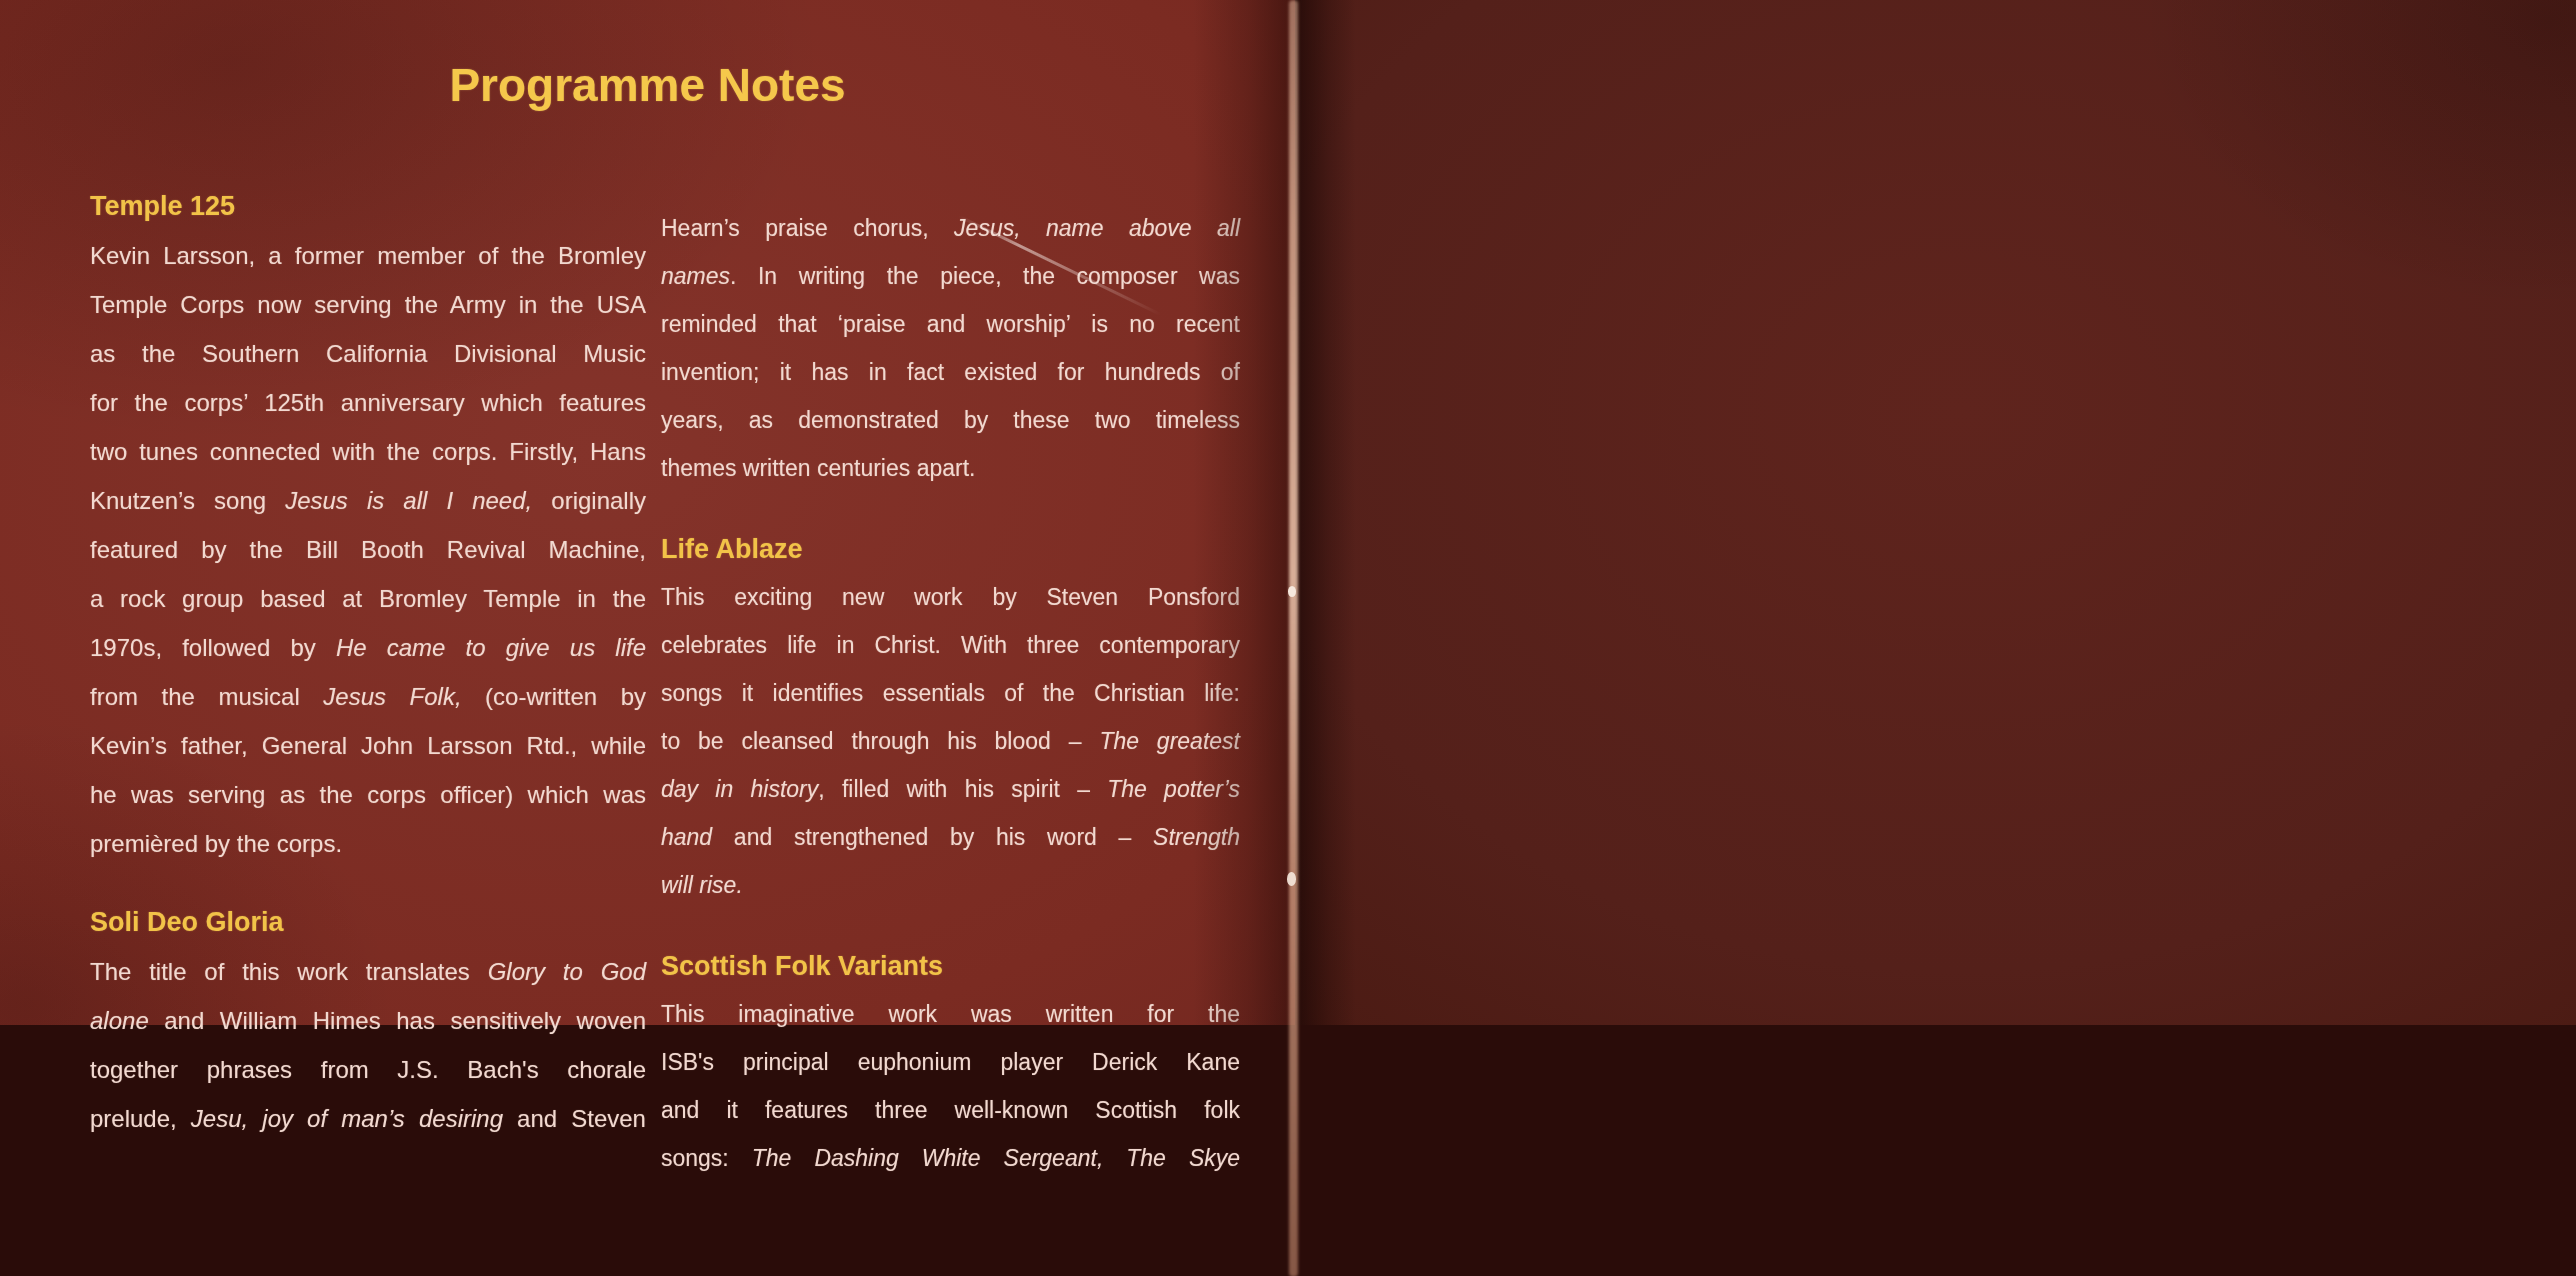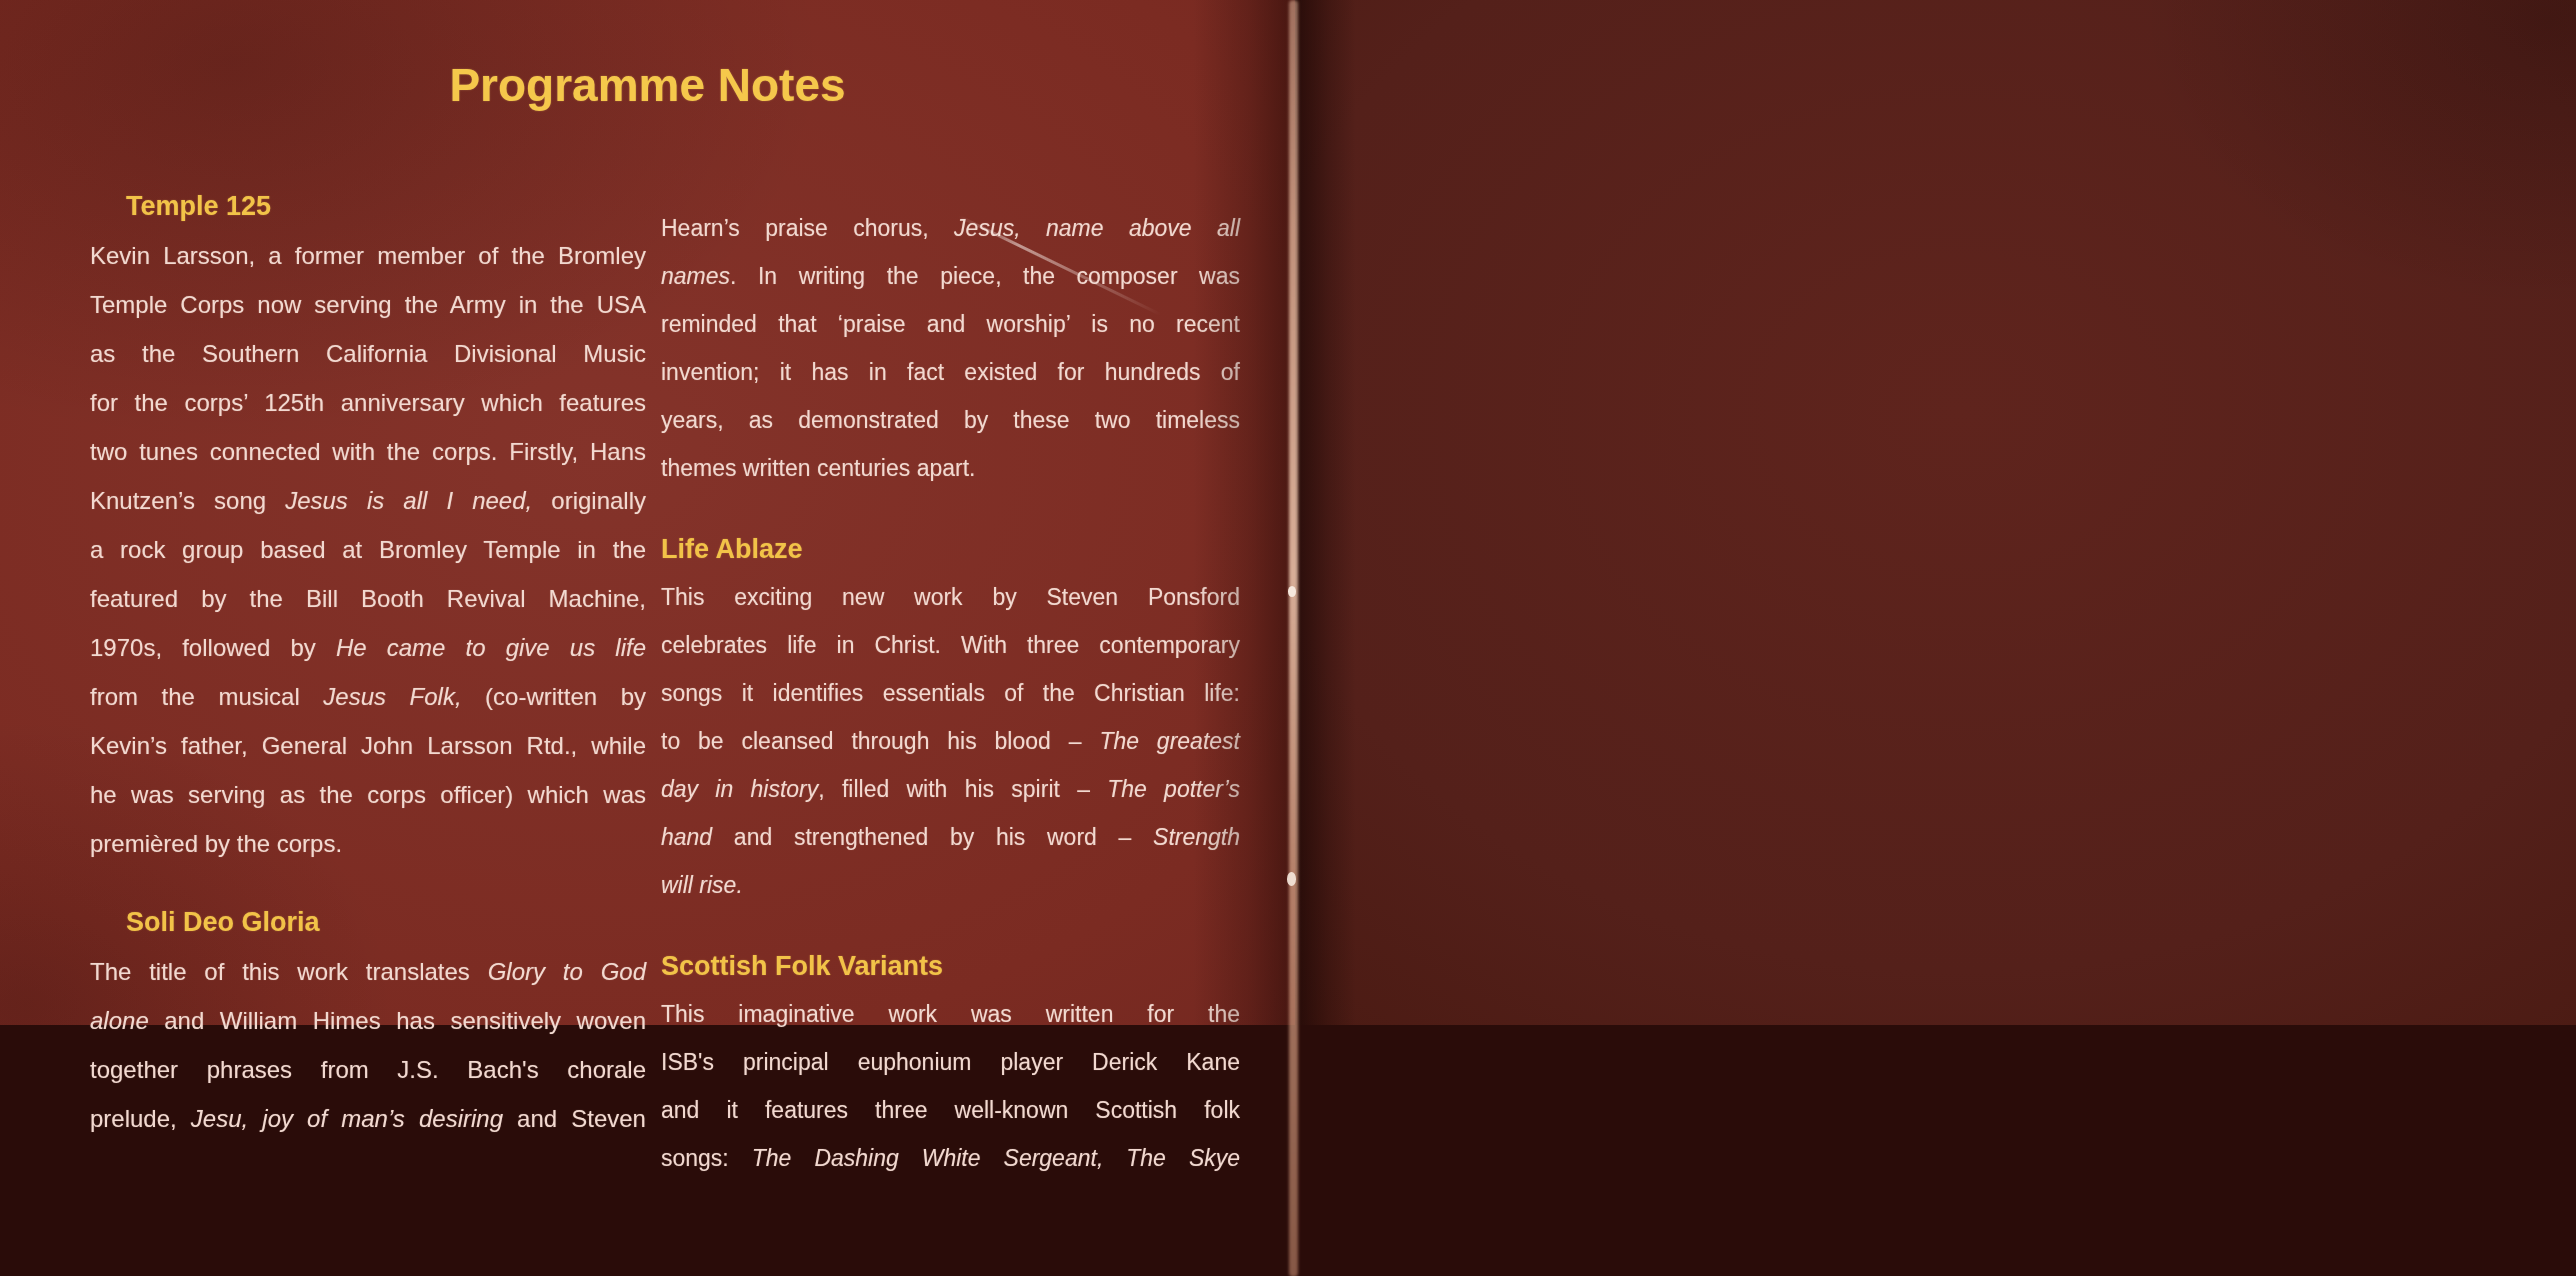--- a/index.html
+++ b/index.html
@@ -59,42 +59,42 @@
   .col { position: absolute; }
   .page-left  .col { color: var(--bodyLeft,  #f2d9d0); }
   .col { text-shadow: 0 0 1.4px rgba(255,235,225,0.28); }
   .col1 { left: 90px;  top: 182px; width: 556px; font-size: 24px; line-height: 49px; }
   .col2 { left: 661px;  top: 204px; width: 579px; font-size: 23px; line-height: 48px; }
   .blk-heading {
     font-weight: 700; font-size: 27px; color: var(--heading, #f2c348);
     text-shadow: 0 0 2px rgba(255,210,110,0.3);
     margin-top: 33px;
   }
-  .col1 .blk-heading { margin-top: 30px; margin-left: 36px; }
+  .col1 .blk-heading { margin-top: 30px; }
   .blk-heading:first-child { margin-top: 0; }
   .t-line { text-align: justify; text-align-last: justify; }
   .t-line.is-last { text-align: left; text-align-last: left; }
 </style>
 </head>
 <body>
 
 <div class="spread">
   <div class="page page-left">
     <h1 class="title">Programme Notes</h1>
     <div class="col col1">
         <div class="blk-heading">Temple 125</div>
         <div class="blk-para">
           <div class="t-line"><span>Kevin Larsson, a former member of the Bromley</span></div>
           <div class="t-line"><span>Temple Corps now serving the Army in the USA</span></div>
           <div class="t-line"><span>as the Southern California Divisional Music</span></div>
           <div class="t-line"><span>for the corps’ 125th anniversary which features</span></div>
           <div class="t-line"><span>two tunes connected with the corps. Firstly, Hans</span></div>
           <div class="t-line"><span>Knutzen’s song </span><i>Jesus is all I need,</i><span> originally</span></div>
+          <div class="t-line"><span>featured by the Bill Booth Revival Machine,</span></div>
           <div class="t-line"><span>a rock group based at Bromley Temple in the</span></div>
-          <div class="t-line"><span>featured by the Bill Booth Revival Machine,</span></div>
           <div class="t-line"><span>1970s, followed by </span><i>He came to give us life</i></div>
           <div class="t-line"><span>from the musical </span><i>Jesus Folk,</i><span> (co-written by</span></div>
           <div class="t-line"><span>Kevin’s father, General John Larsson Rtd., while</span></div>
           <div class="t-line"><span>he was serving as the corps officer) which was</span></div>
           <div class="t-line is-last"><span>premièred by the corps.</span></div>
         </div>
         <div class="blk-heading">Soli Deo Gloria</div>
         <div class="blk-para">
           <div class="t-line"><span>The title of this work translates </span><i>Glory to God</i></div>
           <div class="t-line"><i>alone</i><span> and William Himes has sensitively woven</span></div>

